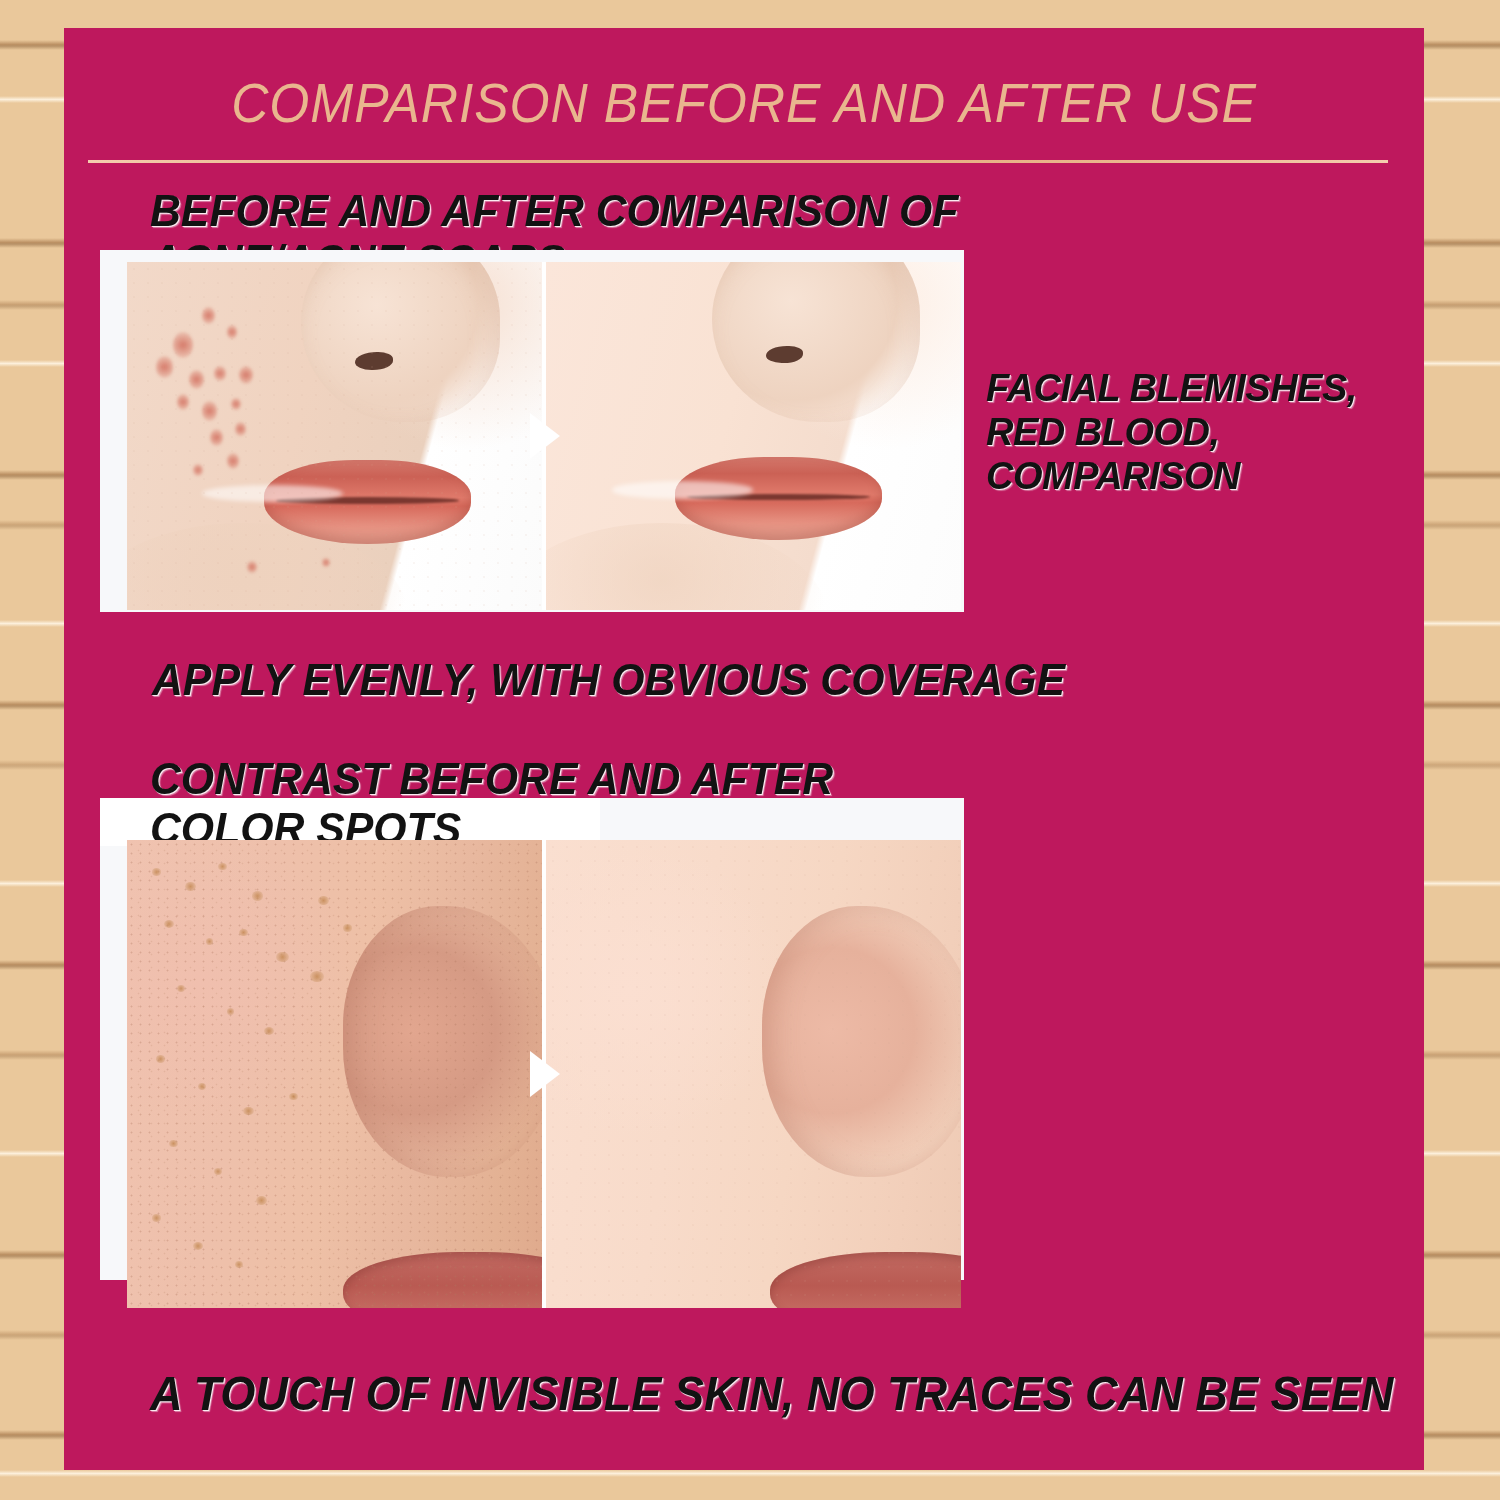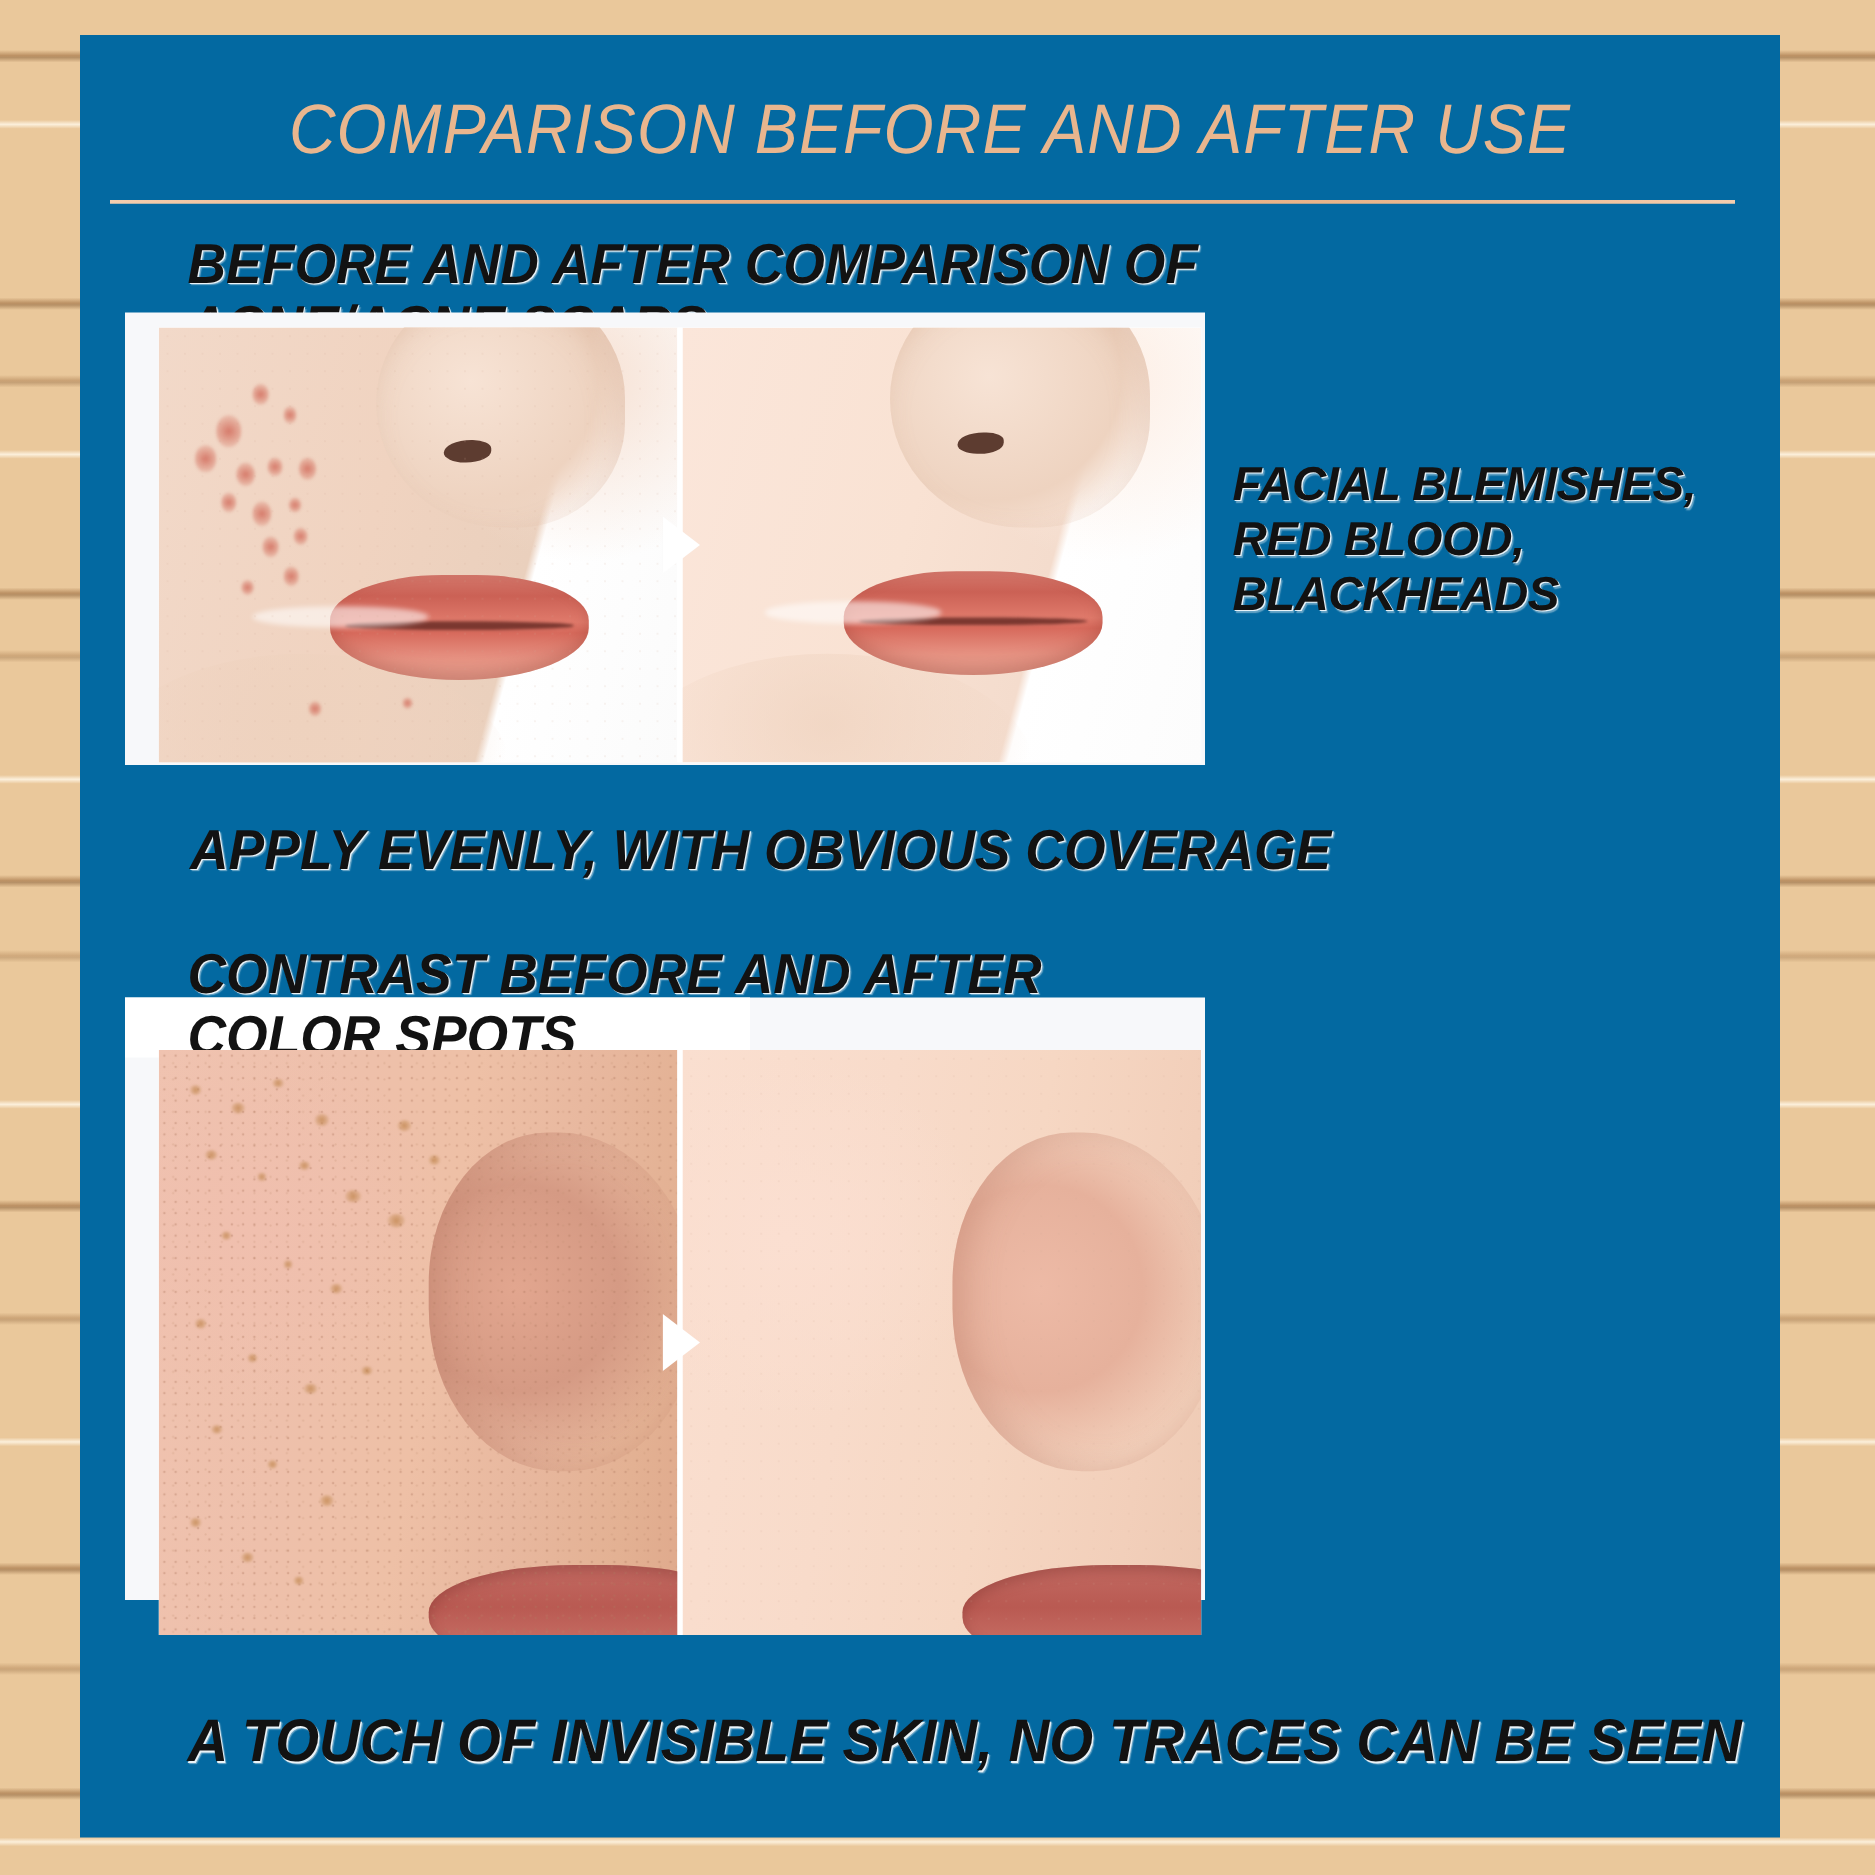--- a/index.html
+++ b/index.html
@@ -110,21 +110,21 @@
     height: 7px;
   }
 
   
   #card {
     position: absolute;
     left: 64px;
     top: 28px;
     width: 1360px;
     height: 1442px;
-    background: #0369a1;
+    background: #be185d;
     box-sizing: border-box;
     overflow: hidden;
   }
 
   
   #title {
     position: absolute;
     left: 0;
     top: 42px;
     width: 1360px;
@@ -519,21 +519,21 @@
         </div>
       </div>
 
       <div class="chevron"></div>
     </div>
 
     <div class="hdr" id="cap-apply">APPLY EVENLY, WITH OBVIOUS COVERAGE</div>
 
     <div class="side-label" id="lbl-blemishes">FACIAL BLEMISHES,
 RED BLOOD,
-BLACKHEADS</div>
+COMPARISON</div>
 
     <div class="panel" id="panel-2"></div>
     <div id="panel-2-strip"></div>
 
     <div class="hdr" id="h-contrast">CONTRAST BEFORE AND AFTER
 COLOR SPOTS</div>
 
     <div class="photo-pair" id="pair-2">
 
       <div class="photo">

